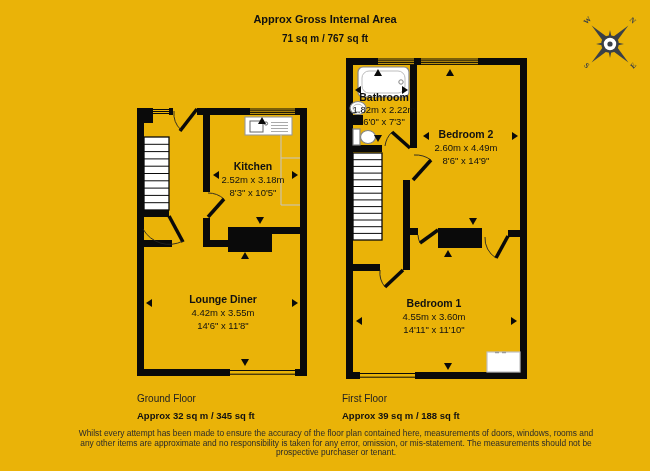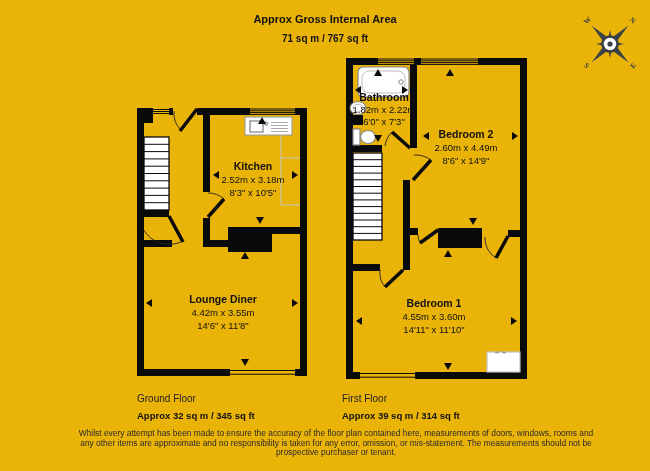--- a/index.html
+++ b/index.html
@@ -270,21 +270,21 @@
     <text class="room-dim" x="126" y="99">2.60m x 4.49m</text>
     <text class="room-dim" x="126" y="112">8'6" x 14'9"</text>
     <text class="room-name" x="94" y="255">Bedroom 1</text>
     <text class="room-dim" x="94" y="268">4.55m x 3.60m</text>
     <text class="room-dim" x="94" y="281">14'11" x 11'10"</text>
   </svg>
 
   <div class="floor-name" style="left:137px;top:393px">Ground Floor</div>
   <div class="floor-area" style="left:137px;top:410px">Approx 32 sq m / 345 sq ft</div>
   <div class="floor-name" style="left:342px;top:393px">First Floor</div>
-  <div class="floor-area" style="left:342px;top:410px">Approx 39 sq m / 314 sq ft</div>
+  <div class="floor-area" style="left:342px;top:410px">Approx 39 sq m / 188 sq ft</div>
 
   <div class="disc">
     <div>Whilst every attempt has been made to ensure the accuracy of the floor plan contained here, measurements of doors, windows, rooms and</div>
     <div>any other items are approximate and no responsibility is taken for any error, omission, or mis-statement. The measurements should not be</div>
     <div>prospective purchaser or tenant.</div>
   </div>
 
 </div>
 
 </body></html>

